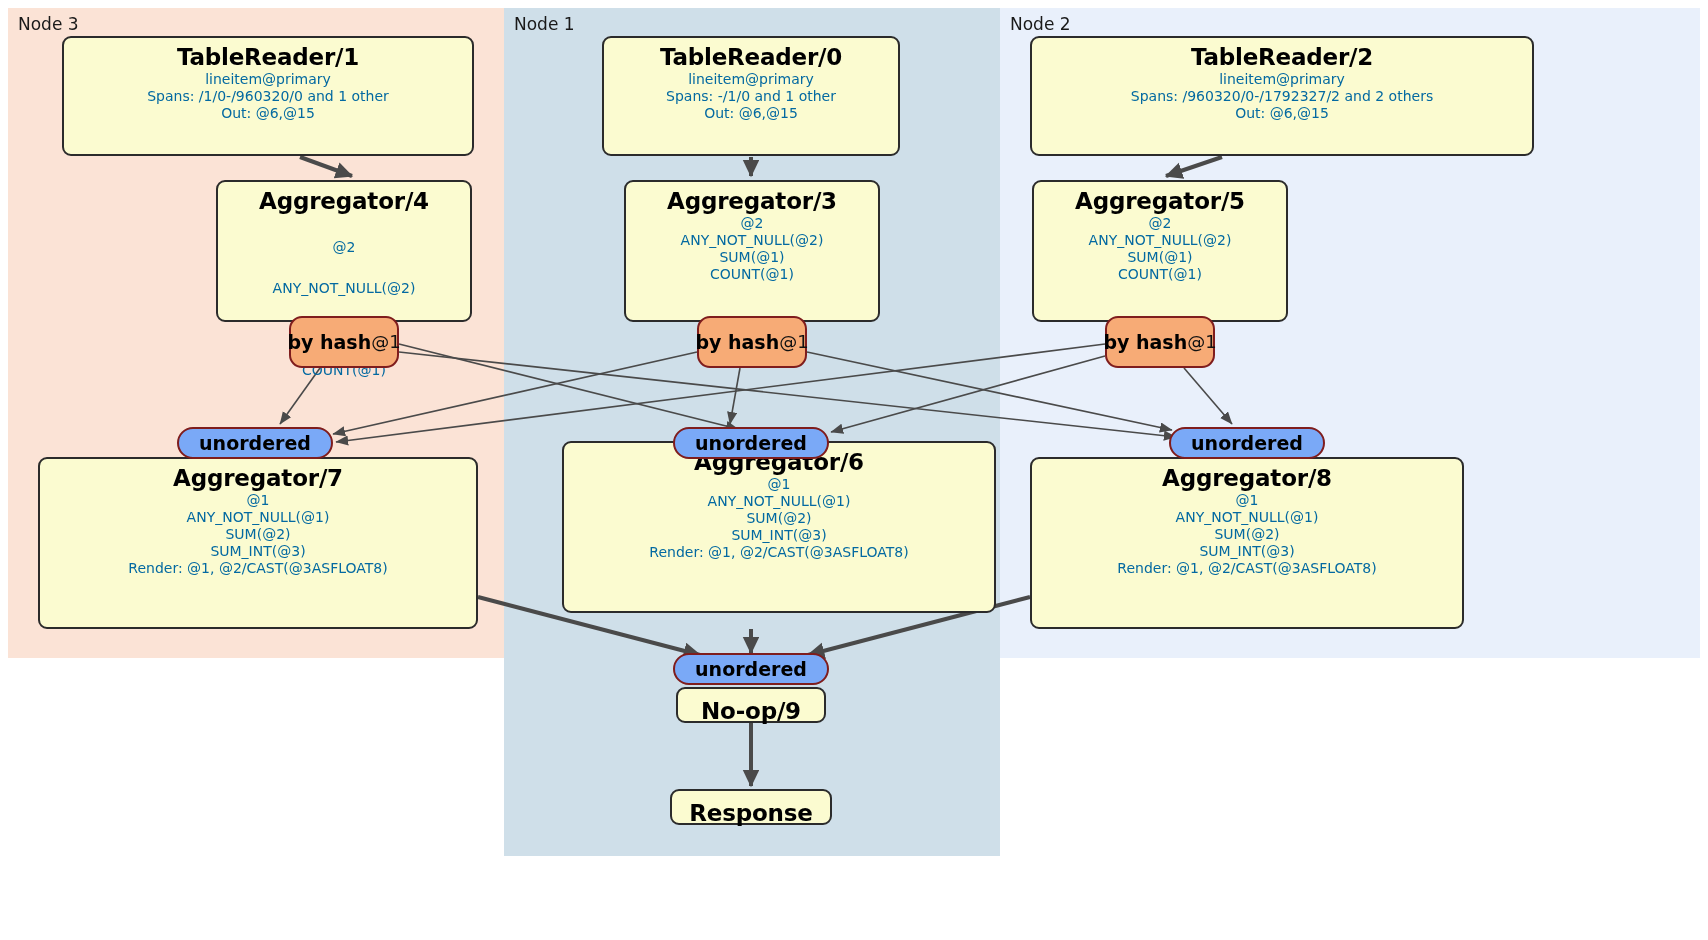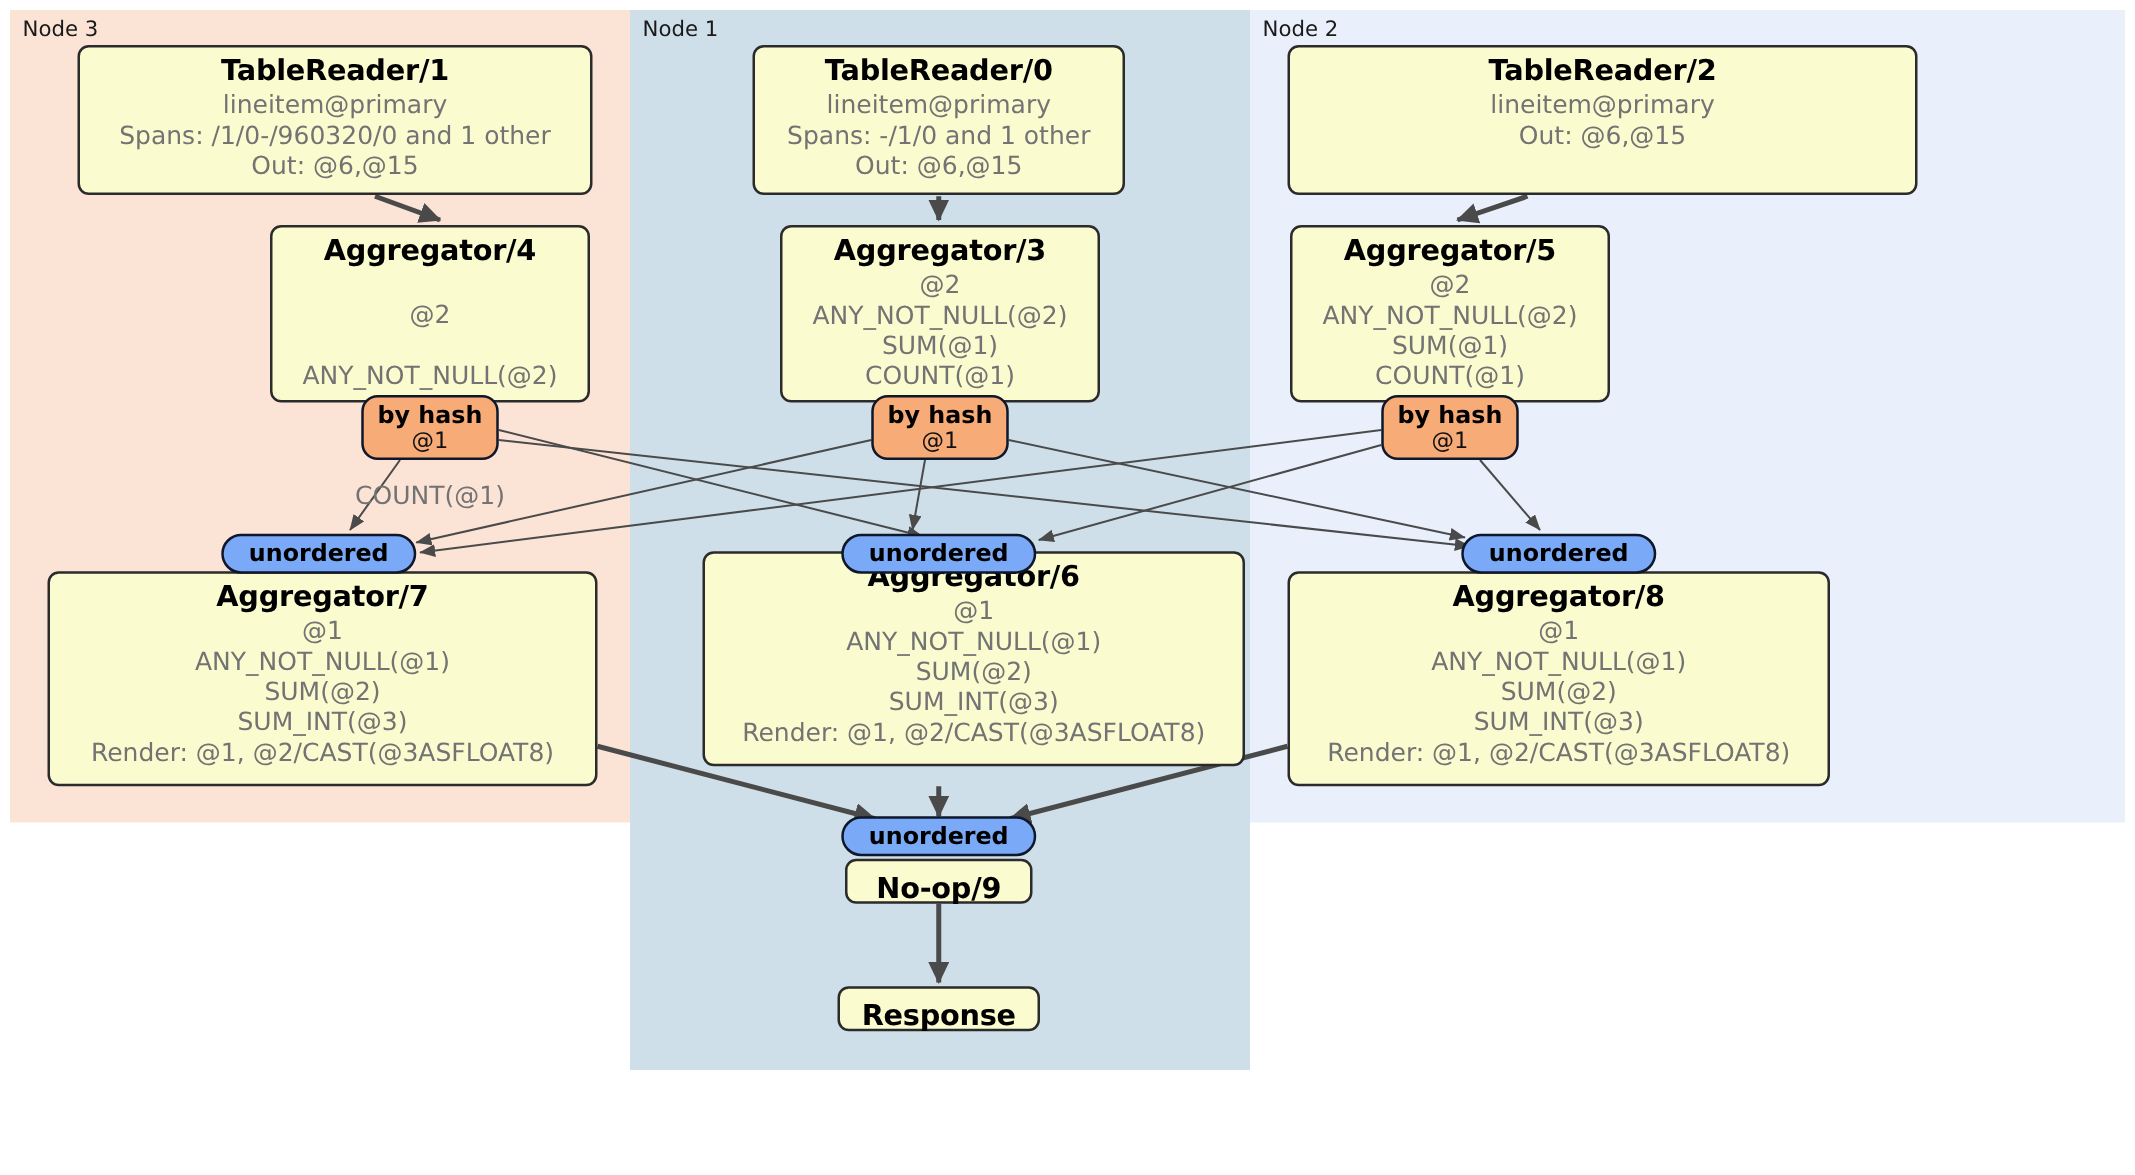--- a/index.html
+++ b/index.html
@@ -44,38 +44,38 @@
   }
   .proc-title {
     font-size: 23px;
     font-weight: bold;
     color: #000;
     line-height: 1.18;
     letter-spacing: -0.2px;
     white-space: nowrap;
   }
   .proc-line {
-    font-size: 20px;
-    color: #737373;
+    font-size: 14px;
+    color: #0369a1;
     line-height: 1.22;
     white-space: nowrap;
   }
   .proc-box.compact {
     justify-content: center;
     padding-top: 13px;
   }
   
   .badge {
     position: absolute;
     box-sizing: border-box;
-    border: 2px solid #0f172a;
+    border: 2px solid #7f1d1d;
     text-align: center;
     white-space: nowrap;
     display: flex;
-    flex-direction: column;
+    flex-direction: row;
     align-items: center;
     justify-content: center;
     z-index: 8;
   }
   .badge-hash {
     background: #f7ab76;
     border-radius: 13px;
   }
   .badge-unordered {
     background: #7aa9f7;
@@ -161,20 +161,21 @@
       </div>
       <div class="proc-box" style="left: 602px; top: 36px; width: 298px; height: 120px;">
         <div class="proc-title">TableReader/0</div>
         <div class="proc-line">lineitem@primary</div>
         <div class="proc-line">Spans: -/1/0 and 1 other</div>
         <div class="proc-line">Out: @6,@15</div>
       </div>
       <div class="proc-box" style="left: 1030px; top: 36px; width: 504px; height: 120px;">
         <div class="proc-title">TableReader/2</div>
         <div class="proc-line">lineitem@primary</div>
+        <div class="proc-line">Spans: /960320/0-/1792327/2 and 2 others</div>
         <div class="proc-line">Out: @6,@15</div>
       </div>
       <div class="proc-box" style="left: 216px; top: 180px; width: 256px; height: 142px; gap: 24px;">
         <div class="proc-title">Aggregator/4</div>
         <div class="proc-line">@2</div>
         <div class="proc-line">ANY_NOT_NULL(@2)</div>
         <div class="proc-line">SUM(@1)</div>
         <div class="proc-line">COUNT(@1)</div>
       </div>
       <div class="proc-box" style="left: 624px; top: 180px; width: 256px; height: 142px;">

